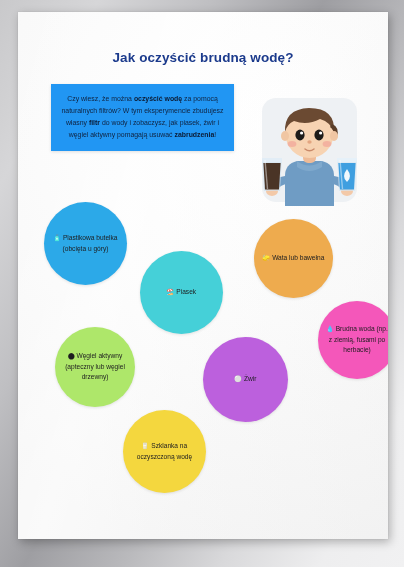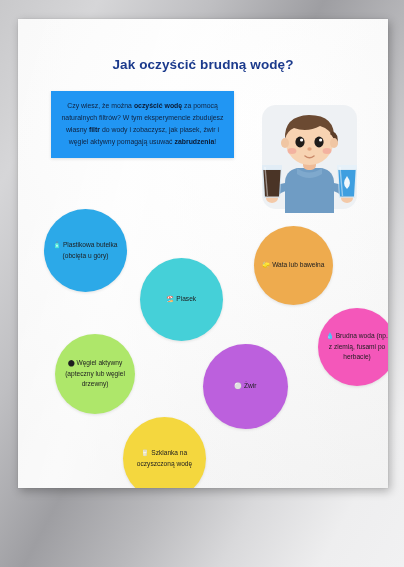--- a/index.html
+++ b/index.html
@@ -22,23 +22,23 @@
         #d9d9db 74%,
         #eeeeef 88%,
         #f1f1f2 100%);
     position: relative;
   }
 
   
   #poster {
     position: absolute;
     left: 18px;
-    top: 19px;
+    top: 12px;
     width: 370px;
-    height: 469px;
+    height: 527px;
     background:
       radial-gradient(ellipse 120% 80% at 68% 22%, #ffffff 0%, #fbfbfb 45%, #f4f4f4 100%);
     box-shadow:
       2px 3px 9px rgba(0,0,0,0.28),
       0 0 0 0.5px rgba(0,0,0,0.05);
     overflow: hidden;
   }
 
   
   #poster::before {

